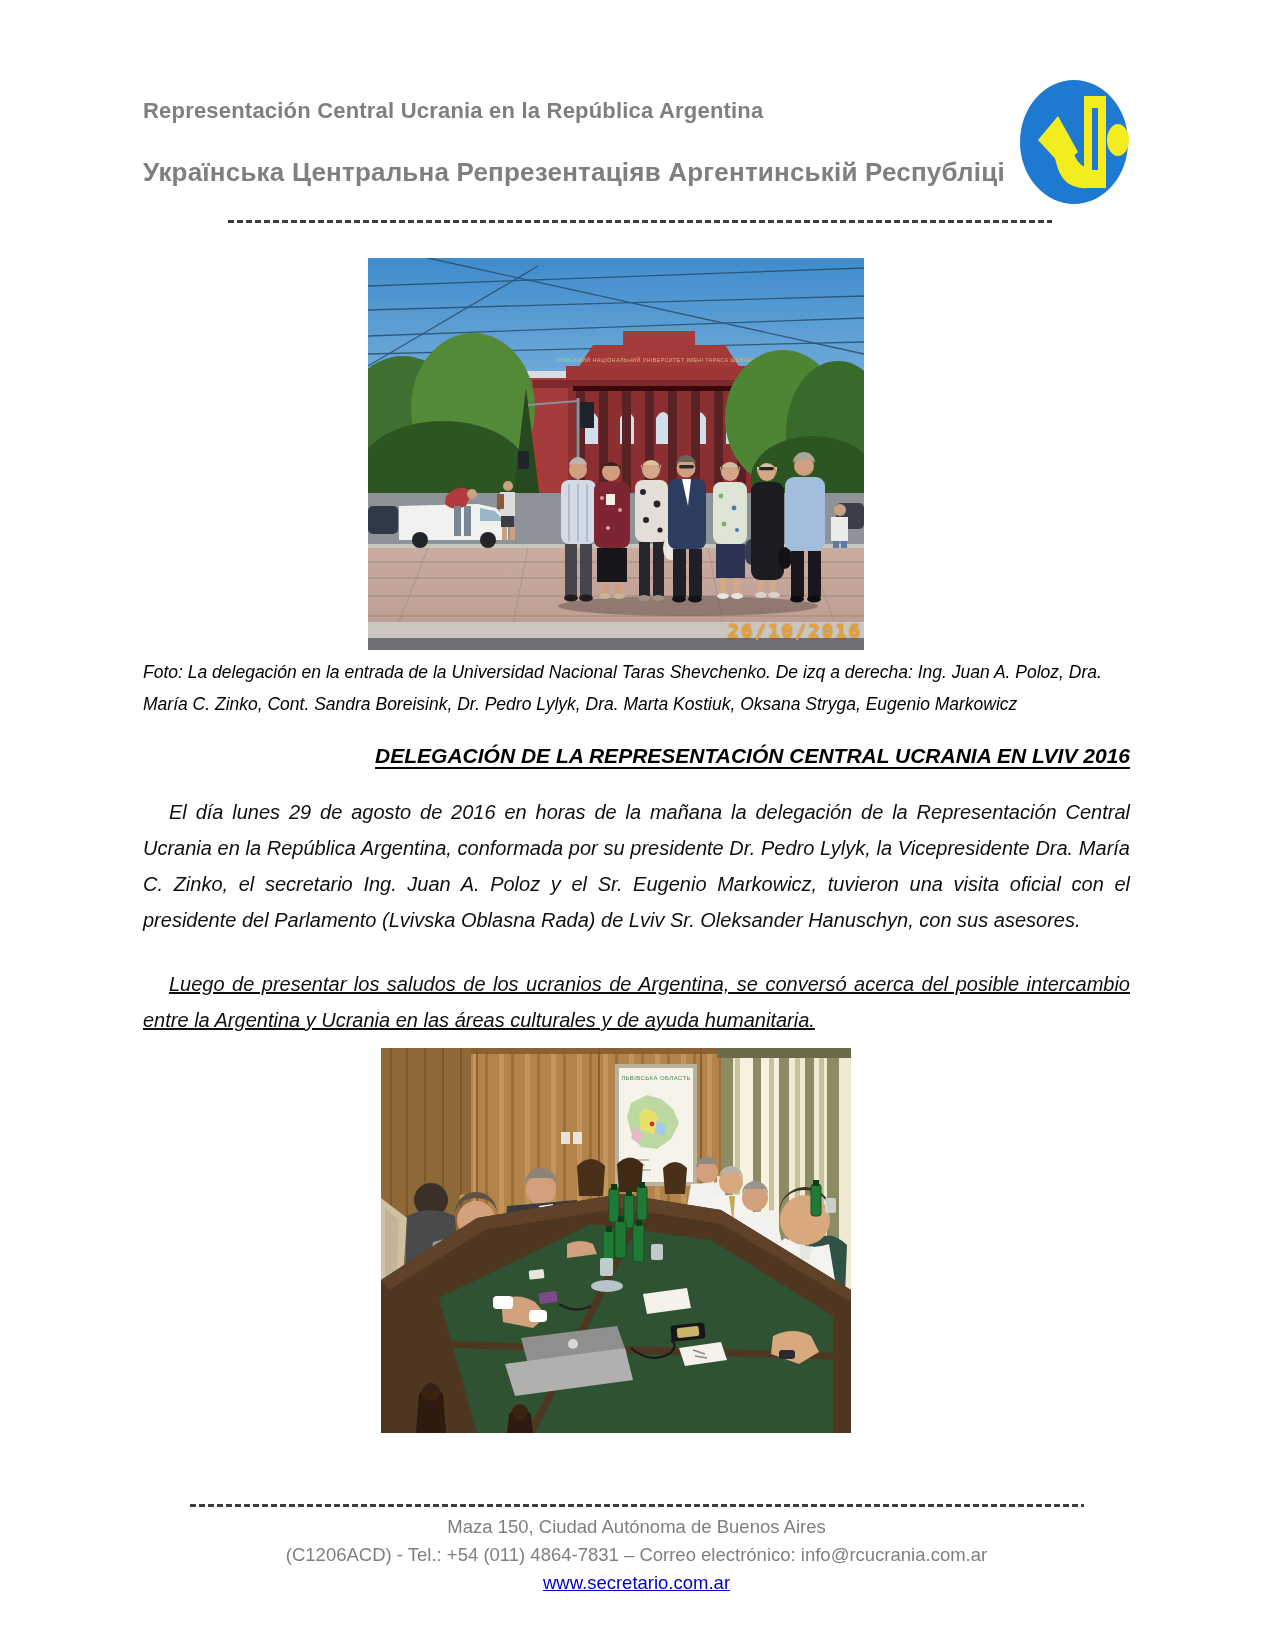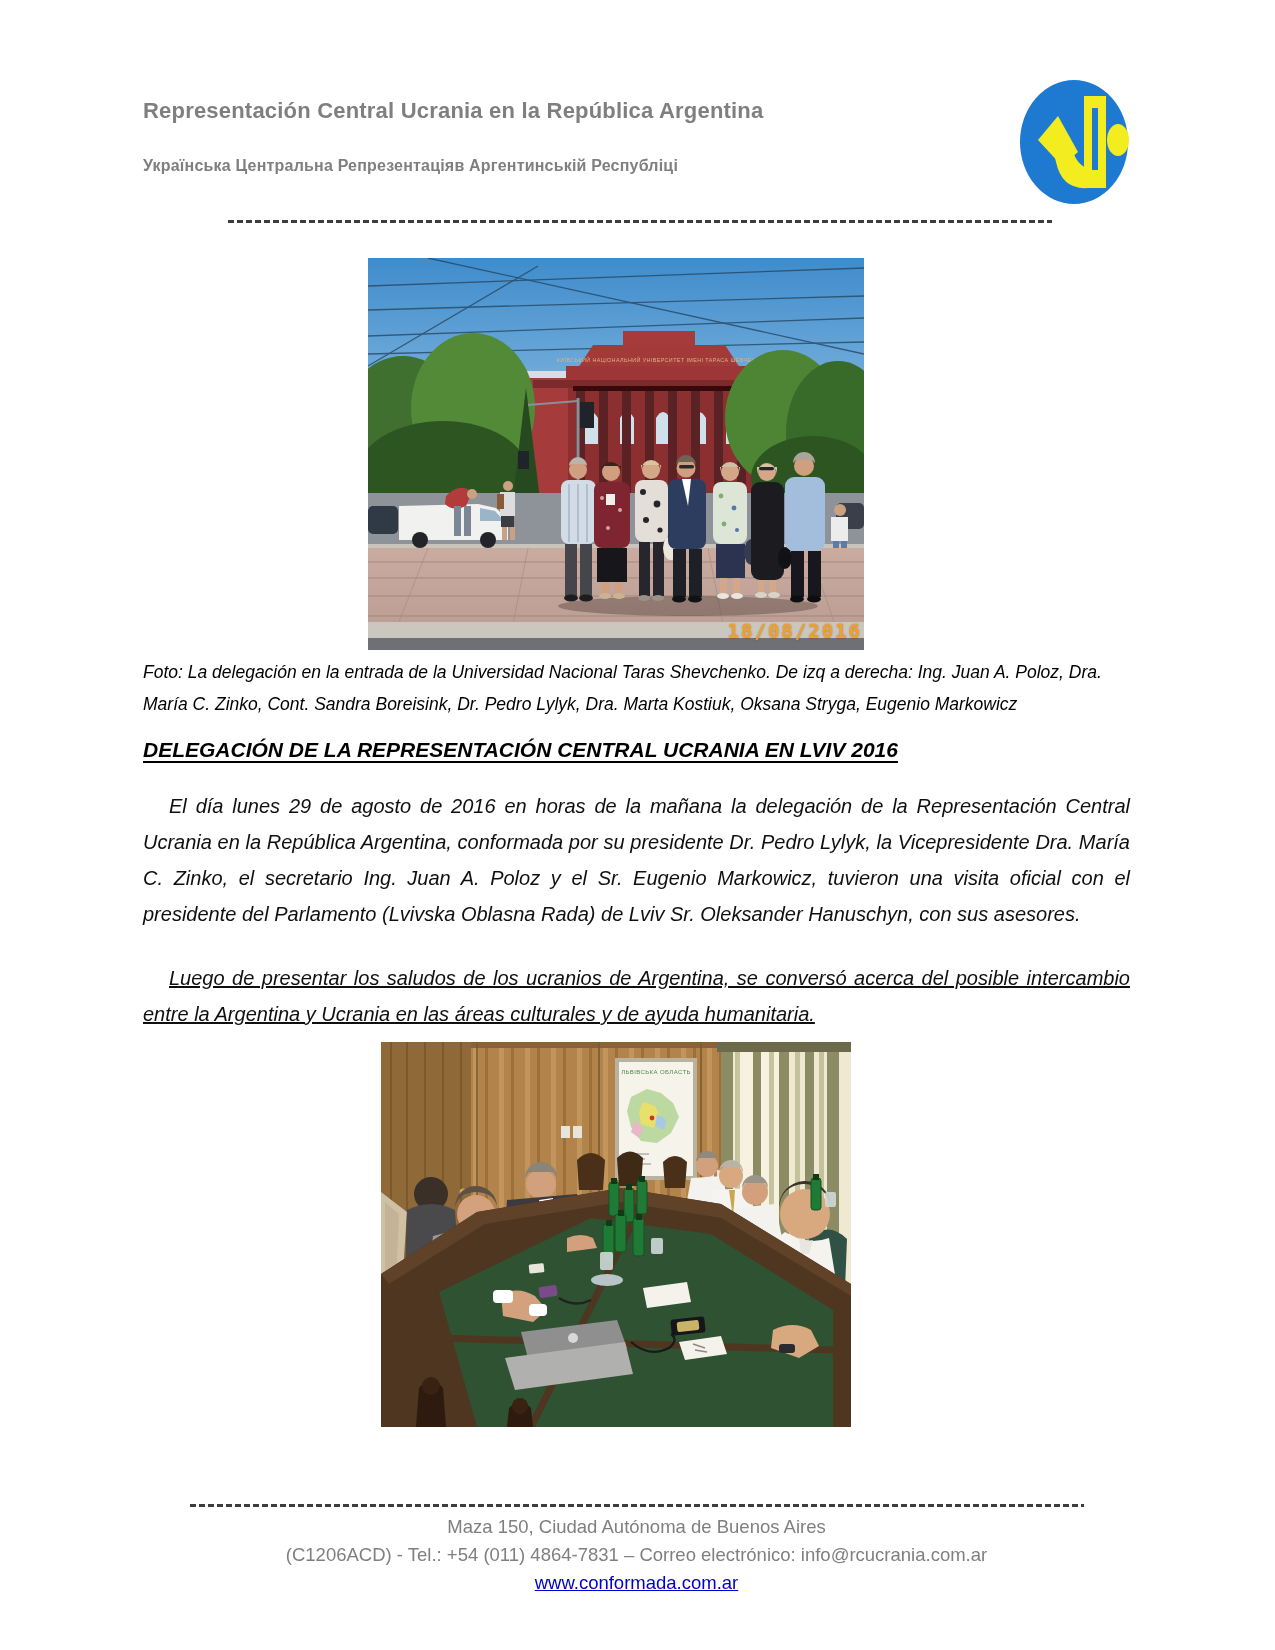--- a/index.html
+++ b/index.html
@@ -4,39 +4,39 @@
 <style>
   html,body{margin:0;padding:0;background:#fff;}
   .page{position:relative;width:1275px;height:1650px;background:#ffffff;overflow:hidden;
         font-family:"Liberation Sans",sans-serif;color:#111;}
   .content{padding:0 145px 0 143px;}
 
   
   .head{display:flex;align-items:flex-start;padding-top:88px;}
   .titles{flex:1;text-align:left;color:#7f7f7f;font-weight:bold;letter-spacing:.2px;}
   .title-es{font-size:22px;margin:10px 0 0 0;}
-  .title-uk{font-size:16px;margin:33px 0 0 0;}
+  .title-uk{font-size:26px;margin:33px 0 0 0;}
   .logo{width:112px;height:128px;margin:-10px 0 0 6px;flex:0 0 auto;}
 
   .dash{height:3px;background:repeating-linear-gradient(90deg,#3d3d3d 0 6px,transparent 6px 9px);}
   .dash-top{margin:14px 0 0 85px;width:824px;}
   .dash-bottom{margin:0 0 0 47px;width:894px;}
 
   
   figure{margin:0;padding:0;position:relative;}
   .photo1{margin:35px 0 0 225px;width:496px;height:392px;}
   .photo2{margin:10px 0 0 238px;width:470px;height:385px;}
   .photo1 svg,.photo2 svg{display:block;width:100%;height:100%;}
   .timestamp{position:absolute;right:2px;bottom:8px;color:#f0a12c;font-weight:bold;
              font-size:19px;letter-spacing:2px;font-family:"DejaVu Sans Mono",monospace;
              text-shadow:0 0 2px rgba(120,60,0,.6);}
 
   
   .caption{margin-top:6px;font-style:italic;font-size:17.5px;line-height:32px;color:#000;}
-  .heading{margin:18px 0 0 0;text-align:left;font-size:21px;font-weight:bold;font-style:italic;
+  .heading{margin:24px 0 0 0;text-align:right;font-size:21px;font-weight:bold;font-style:italic;
            color:#000;text-decoration:underline;text-decoration-thickness:2px;text-underline-offset:4px;}
   .para{margin:26px 0 0 0;font-style:italic;font-size:20px;line-height:36px;color:#0f0f0f;
         text-align:justify;text-indent:26px;}
   .para2{margin-top:28px;text-decoration:underline;}
 
   
   .footer{position:absolute;left:143px;width:987px;top:1504px;text-align:center;
           color:#7f7f7f;font-size:18.5px;line-height:28px;}
   .footer .dash-bottom{margin-bottom:6px;}
   .weblink{color:#0000cc;text-decoration:underline;font-size:18.5px;}
@@ -274,21 +274,21 @@
             <circle cx="436" cy="208" r="10" fill="#cf9f80"></circle>
               <path d="M425,205 a11,11 0 0 1 22,0 l-3,-3 -16,0 Z" fill="#aaa49a"></path>
             <rect x="417" y="219" width="40" height="74" rx="9" fill="#a3bedd"></rect>
             <rect x="423" y="293" width="13" height="46" fill="#17171d"></rect>
               <rect x="440" y="293" width="13" height="46" fill="#17171d"></rect>
             <ellipse cx="429" cy="341" rx="7" ry="3.5" fill="#0e0e10"></ellipse>
               <ellipse cx="446" cy="341" rx="7" ry="3.5" fill="#0e0e10"></ellipse>
           </g>
         </g>
       </svg>
-      <span class="timestamp">18/08/2016</span>
+      <span class="timestamp">26/10/2016</span>
     </figure>
 
     <p class="caption">Foto: La delegación en la entrada de la Universidad Nacional Taras Shevchenko. De izq a derecha: Ing. Juan A. Poloz, Dra. María C. Zinko, Cont. Sandra Boreisink, Dr. Pedro Lylyk, Dra. Marta Kostiuk, Oksana Stryga, Eugenio Markowicz</p>
 
     <h2 class="heading">DELEGACIÓN DE LA REPRESENTACIÓN CENTRAL UCRANIA EN LVIV 2016</h2>
 
     <p class="para">El día lunes 29 de agosto de 2016 en horas de la mañana la delegación de la Representación Central Ucrania en la República Argentina, conformada por su presidente Dr. Pedro Lylyk, la Vicepresidente Dra. María C. Zinko, el secretario Ing. Juan A. Poloz y el Sr. Eugenio Markowicz, tuvieron una visita oficial con el presidente del Parlamento (Lvivska Oblasna Rada) de Lviv Sr. Oleksander Hanuschyn, con sus asesores.</p>
     <p class="para para2">Luego de presentar los saludos de los ucranios de Argentina, se conversó acerca del posible intercambio entre la Argentina y Ucrania en las áreas culturales y de ayuda humanitaria.</p>
 
     <figure class="photo2">
@@ -464,15 +464,15 @@
           <circle cx="139" cy="364" r="8" fill="#3a2212"></circle>
         </g>
       </svg>
     </figure>
   </div>
 
   <footer class="footer">
     <div class="dash dash-bottom"></div>
     <div>Maza 150, Ciudad Autónoma de Buenos Aires</div>
     <div>(C1206ACD) - Tel.: +54 (011) 4864-7831 – Correo electrónico: info@rcucrania.com.ar</div>
-    <div><a href="#" class="weblink">www.conformada.com.ar</a></div>
+    <div><a href="#" class="weblink">www.secretario.com.ar</a></div>
   </footer>
 </div>
 
 </body></html>

